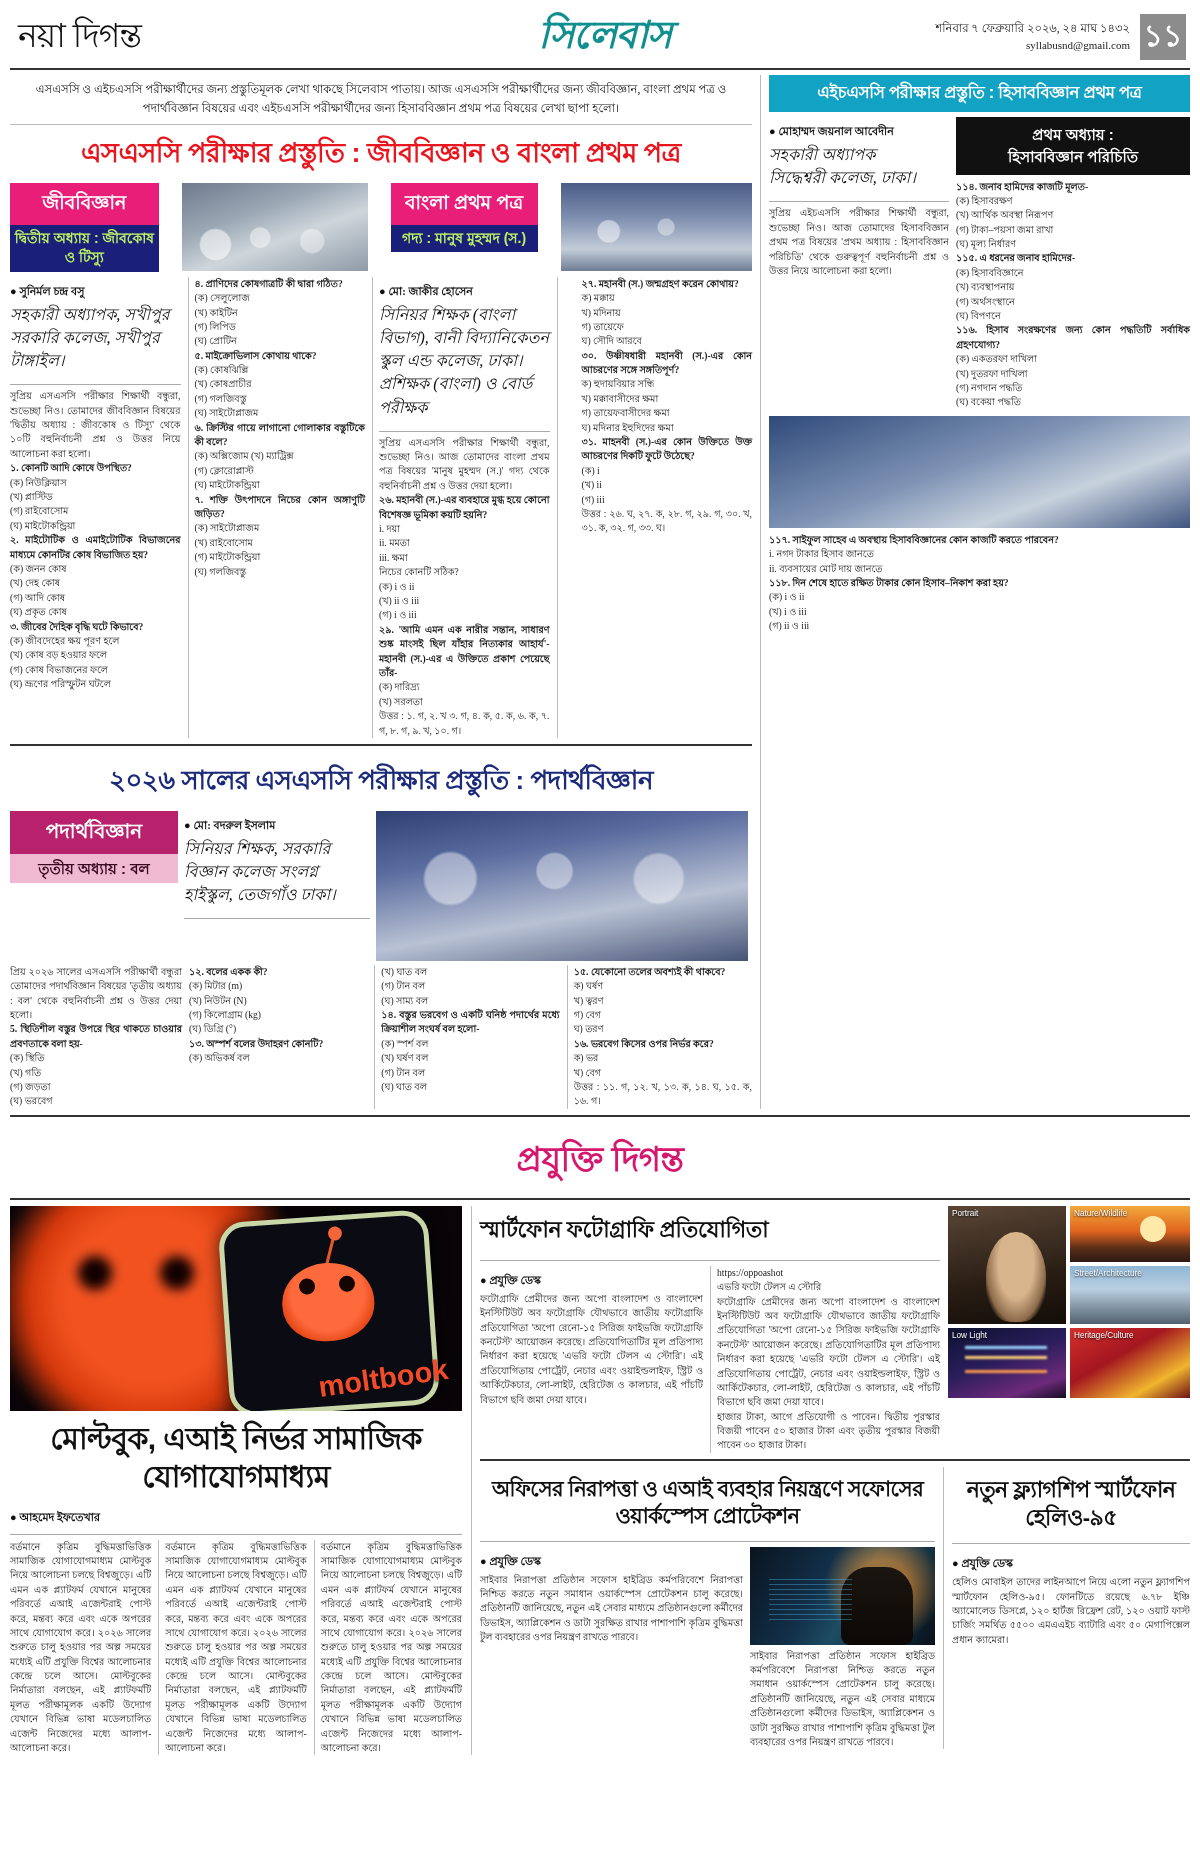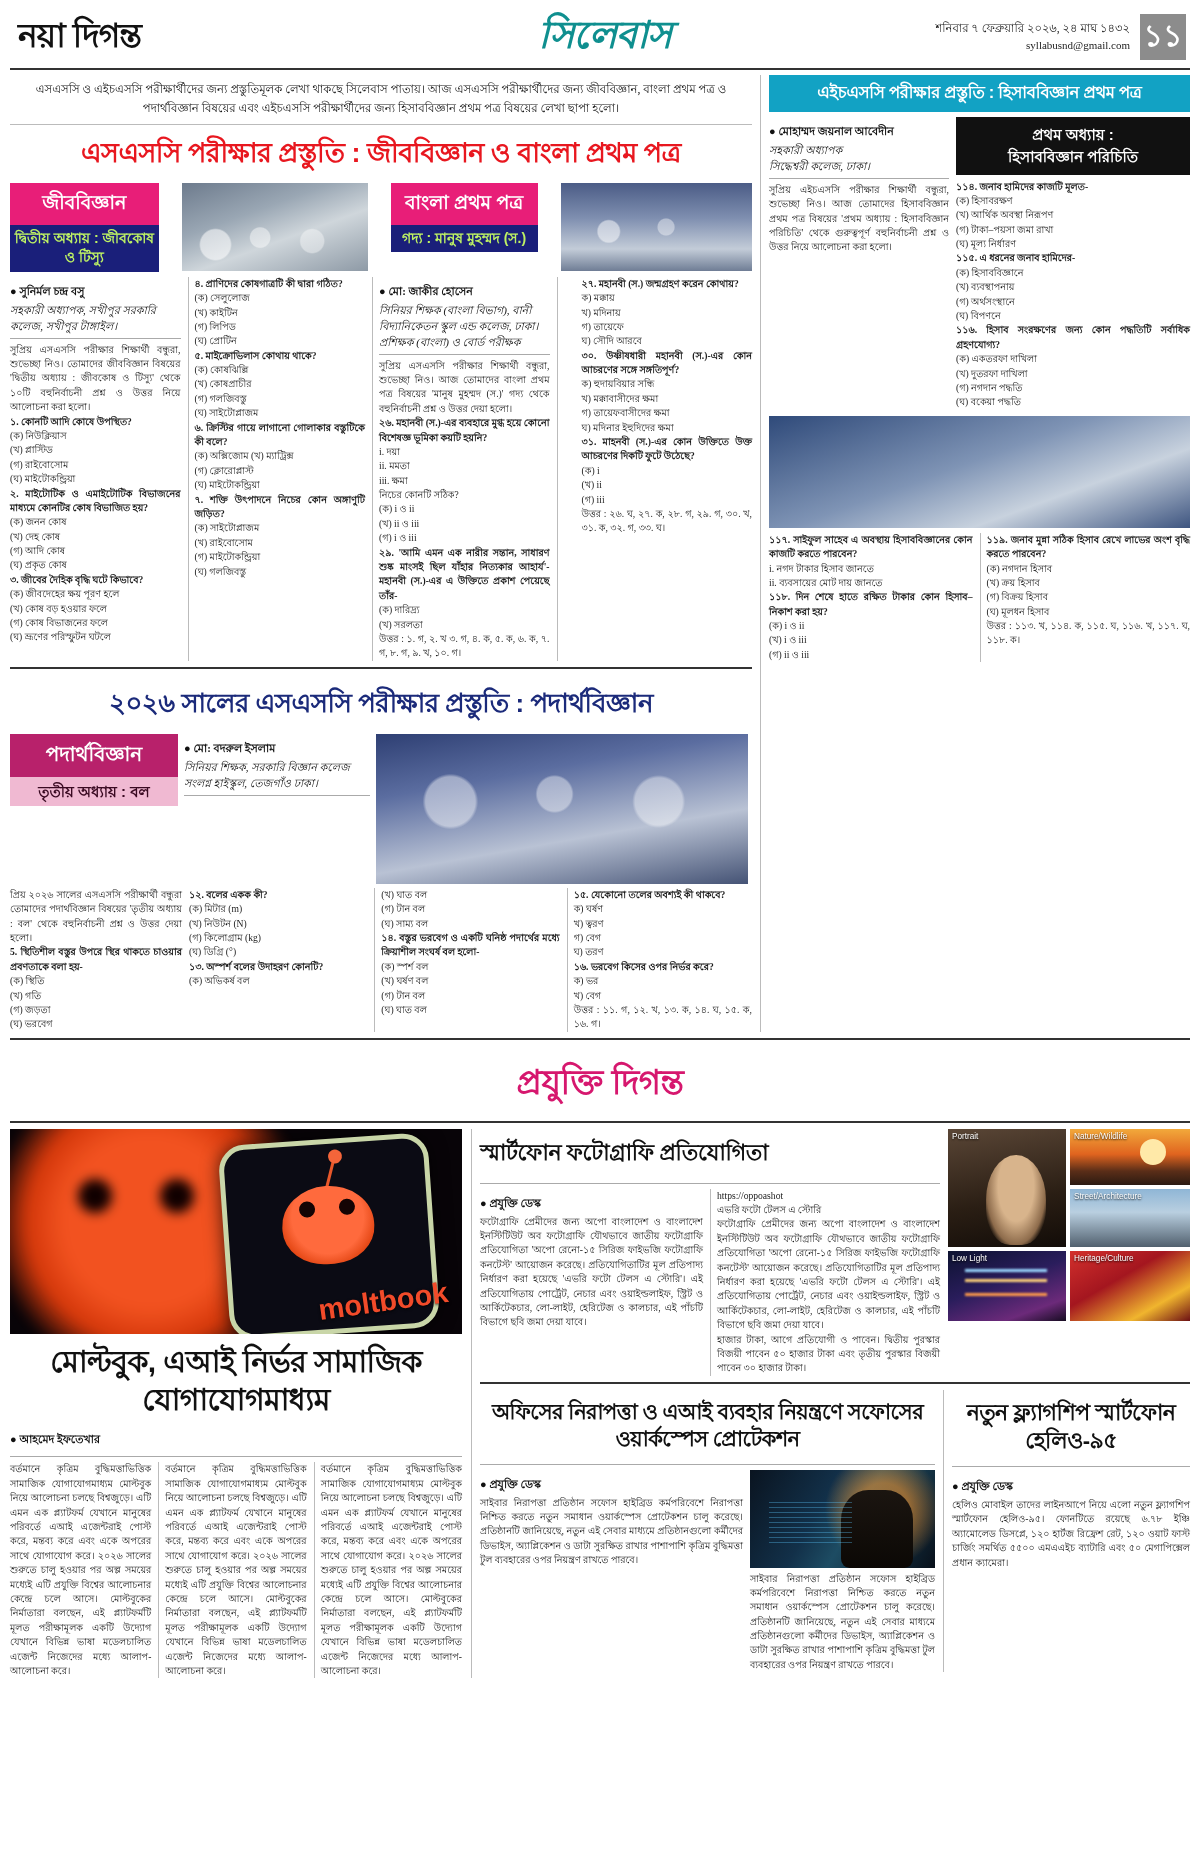--- a/index.html
+++ b/index.html
@@ -8,21 +8,21 @@
     width:1200px; height:1868px; background:#fff;
     font-family:"Liberation Serif","DejaVu Serif",serif;
     color:#111; overflow:hidden;
   }
   .page{ width:1200px; height:1868px; position:relative; padding:8px 10px; }
 
   
   .masthead{ display:flex; align-items:center; justify-content:space-between;
              height:60px; padding:2px 4px 4px; }
   .logo-text{
-    font-size:33px; font-weight:bold; color:#111; letter-spacing:-1px;
+    font-size:33px; font-weight:normal; color:#111; letter-spacing:-1px;
     font-family:"Liberation Sans","DejaVu Sans",sans-serif;
     padding-top:8px;
   }
   .logo-wrap{ width:260px; height:58px; position:relative; }
   .logo-wrap .logo-text{ position:absolute; left:4px; bottom:0; }
 
   .syllabus-title{
     font-size:38px; font-weight:bold; color:#0f8f8f; letter-spacing:-1px;
     font-family:"Liberation Sans","DejaVu Sans",sans-serif;
     font-style:italic; text-align:center; flex:1;
@@ -68,21 +68,21 @@
   }
   .subjbox .t2{
     background:#1a1f7a; color:#bef264; text-align:center; font-weight:bold;
     font-size:14px; padding:4px 2px; line-height:1.4;
     font-family:"Liberation Sans","DejaVu Sans",sans-serif;
   }
   .subjbox.phys .t1{ background:#b8216b; font-size:20px; }
   .subjbox.phys .t2{ background:#f0b9d2; color:#3a0a22; font-size:15px; }
 
   .byline{ font-size:11px; font-weight:bold; padding:6px 0 1px; }
-  .byline-sub{ font-size:11px; font-style:italic; line-height:1.45; padding-bottom:3px;
+  .byline-sub{ font-size:16px; font-style:italic; line-height:1.45; padding-bottom:12px;
                border-bottom:1px solid #aaa; margin-bottom:4px; }
 
   
   .mt{ font-size:9.6px; line-height:1.5; text-align:justify; color:#1a1a1a;
        font-family:"Liberation Serif","DejaVu Serif",serif; }
   .q{ font-weight:bold; }
   .cols{ display:flex; gap:7px; }
   .col{ flex:1; }
   .vline{ border-left:1px solid #bbb; }
 
@@ -431,28 +431,20 @@
       <div class="cols">
         <div class="col">
           <p class="mt q">১১৭. সাইফুল সাহেব এ অবস্থায় হিসাববিজ্ঞানের কোন কাজটি করতে পারবেন?</p>
           <p class="mt">i. নগদ টাকার হিসাব জানতে</p>
           <p class="mt">ii. ব্যবসায়ের মোট দায় জানতে</p>
           <p class="mt q">১১৮. দিন শেষে হাতে রক্ষিত টাকার কোন হিসাব–নিকাশ করা হয়?</p>
           <p class="mt">(ক) i ও ii</p>
           <p class="mt">(খ) i ও iii</p>
           <p class="mt">(গ) ii ও iii</p>
         </div>
-        <div class="col vline" style="padding-left:6px">
-          <p class="mt q">১১৯. জনাব মুন্না সঠিক হিসাব রেখে লাভের অংশ বৃদ্ধি করতে পারবেন?</p>
-          <p class="mt">(ক) নগদান হিসাব</p>
-          <p class="mt">(খ) ক্রয় হিসাব</p>
-          <p class="mt">(গ) বিক্রয় হিসাব</p>
-          <p class="mt">(ঘ) মূলধন হিসাব</p>
-          <p class="mt">উত্তর : ১১৩. খ, ১১৪. ক, ১১৫. ঘ, ১১৬. খ, ১১৭. ঘ, ১১৮. ক।</p>
-        </div>
       </div>
     </div>
   </div>
 
   <div class="hrule2"></div>
   <div class="tech-head">প্রযুক্তি দিগন্ত</div>
   <div class="rule"></div>
 
   <div class="tech-split" style="margin-top:6px">
 

